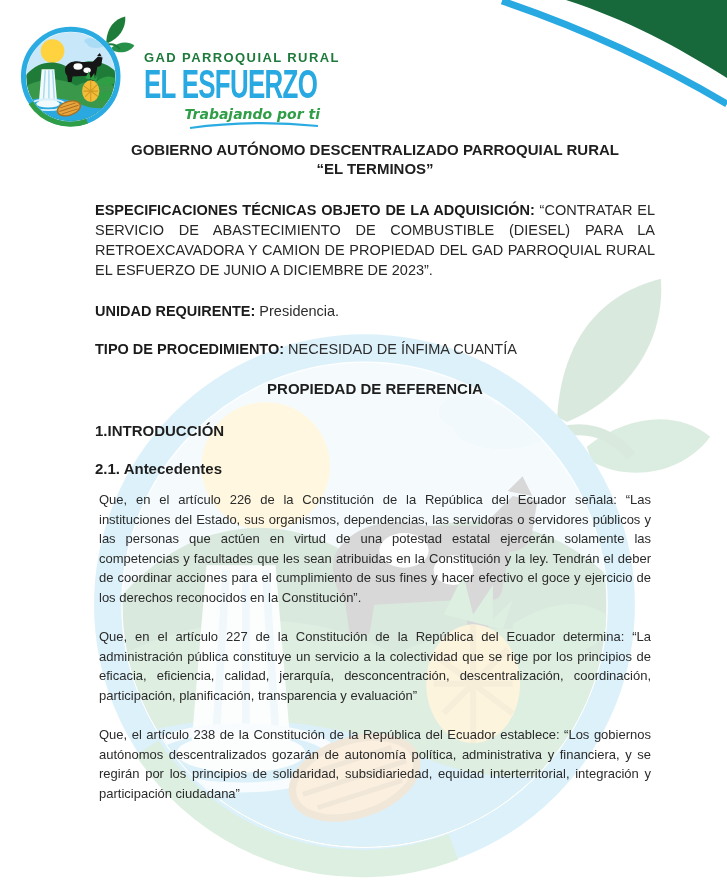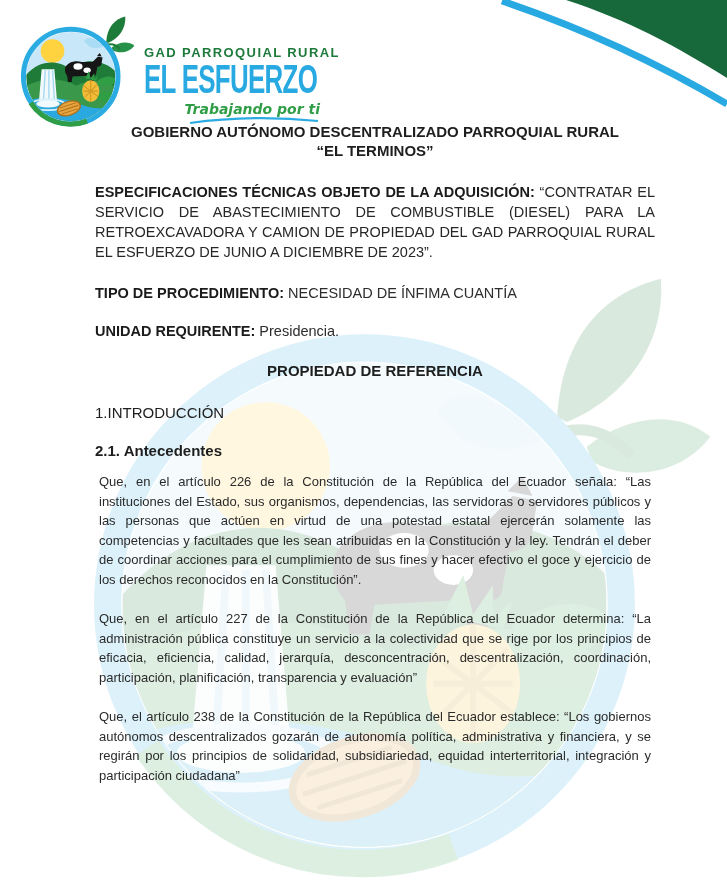--- a/index.html
+++ b/index.html
@@ -7,40 +7,40 @@
     position:relative; width:727px; height:894px; margin:0 auto;
     background:#ffffff; overflow:hidden;
     font-family:"Liberation Sans","DejaVu Sans",sans-serif;
     color:#2d2d2d;
   }
   
   .corner { position:absolute; top:0; right:0; width:247px; height:112px; }
   
   .watermark { position:absolute; left:78px; top:266px; width:652px; height:628px; opacity:0.16; pointer-events:none; }
   
-  .header { position:absolute; left:18px; top:14px; display:flex; align-items:center; }
+  .header { position:absolute; left:18px; top:14px; display:flex; align-items:flex-end; }
   .emblem { width:120px; height:116px; flex:0 0 auto; }
   .logo-text { margin-left:6px; padding-top:26px; width:182px; }
   .org-line { color:#1d7a3b; font-weight:bold; font-size:13px; letter-spacing:1.4px; white-space:nowrap; }
   .org-name { color:#29a9e1; font-weight:bold; font-size:37px; letter-spacing:-1px; white-space:nowrap;
               transform:scale(0.70,1.08); transform-origin:left top; line-height:38px; }
   .slogan-wrap { width:176px; text-align:right; margin-top:2px; }
   .slogan { color:#2f9e47; font-size:14px; font-weight:bold; font-style:italic;
             font-family:"DejaVu Sans",cursive; }
   .swoosh { display:block; margin-left:auto; margin-top:-2px; }
   
-  .content { position:absolute; top:116px; left:95px; width:560px; }
+  .content { position:absolute; top:134px; left:95px; width:560px; }
   .doc-title { text-align:center; font-weight:bold; font-size:15px; line-height:19px; margin:6px 0 0; color:#1e1e1e; }
   .spec { margin:22px 0 0; font-size:14.5px; line-height:20px; text-align:justify; color:#272727; }
   .spec b { color:#1b1b1b; }
   .fields { margin-top:22px; }
   .field { margin-bottom:20px; font-size:14.5px; line-height:18px; }
   .field b { color:#1b1b1b; }
   .h-center { text-align:center; font-weight:bold; font-size:15px; line-height:18px; margin:22px 0 0; color:#1e1e1e; }
-  .h-left  { font-weight:normal; font-size:15px; line-height:18px; margin:24px 0 0; color:#1e1e1e; }
+  .h-left  { font-weight:bold; font-size:15px; line-height:18px; margin:24px 0 0; color:#1e1e1e; }
   .h-sub   { font-weight:bold; font-size:15px; line-height:18px; margin:20px 0 0; color:#1e1e1e; }
   .para { font-size:13px; line-height:19.5px; text-align:justify; margin:12px 4px 0; color:#2b2b2b; }
   .para + .para { margin-top:20px; }
 </style>
 </head>
 <body>
 
 <svg width="0" height="0" style="position:absolute">
   <defs>
     <g id="emblem-art">
@@ -120,22 +120,22 @@
   <div class="content">
 
     <div class="doc-title">
       <div>GOBIERNO AUTÓNOMO DESCENTRALIZADO PARROQUIAL RURAL</div>
       <div>“EL TERMINOS”</div>
     </div>
 
     <p class="spec"><b>ESPECIFICACIONES TÉCNICAS OBJETO DE LA ADQUISICIÓN:</b><span> “CONTRATAR EL SERVICIO DE ABASTECIMIENTO DE COMBUSTIBLE (DIESEL) PARA LA RETROEXCAVADORA Y CAMION DE PROPIEDAD DEL GAD PARROQUIAL RURAL EL ESFUERZO DE JUNIO A DICIEMBRE DE 2023”.</span></p>
 
     <div class="fields">
+      <div class="field"><b>UNIDAD REQUIRENTE:</b><span> Presidencia.</span></div>
       <div class="field"><b>TIPO DE PROCEDIMIENTO:</b><span> NECESIDAD DE ÍNFIMA CUANTÍA</span></div>
-      <div class="field"><b>UNIDAD REQUIRENTE:</b><span> Presidencia.</span></div>
     </div>
 
     <div class="h-center">PROPIEDAD DE REFERENCIA</div>
 
     <div class="h-left">1.INTRODUCCIÓN</div>
 
     <div class="h-sub">2.1. Antecedentes</div>
 
     <p class="para">Que, en el artículo 226 de la Constitución de la República del Ecuador señala: “Las instituciones del Estado, sus organismos, dependencias, las servidoras o servidores públicos y las personas que actúen en virtud de una potestad estatal ejercerán solamente las competencias y facultades que les sean atribuidas en la Constitución y la ley. Tendrán el deber de coordinar acciones para el cumplimiento de sus fines y hacer efectivo el goce y ejercicio de los derechos reconocidos en la Constitución”.</p>
     <p class="para">Que, en el artículo 227 de la Constitución de la República del Ecuador determina: “La administración pública constituye un servicio a la colectividad que se rige por los principios de eficacia, eficiencia, calidad, jerarquía, desconcentración, descentralización, coordinación, participación, planificación, transparencia y evaluación”</p>

